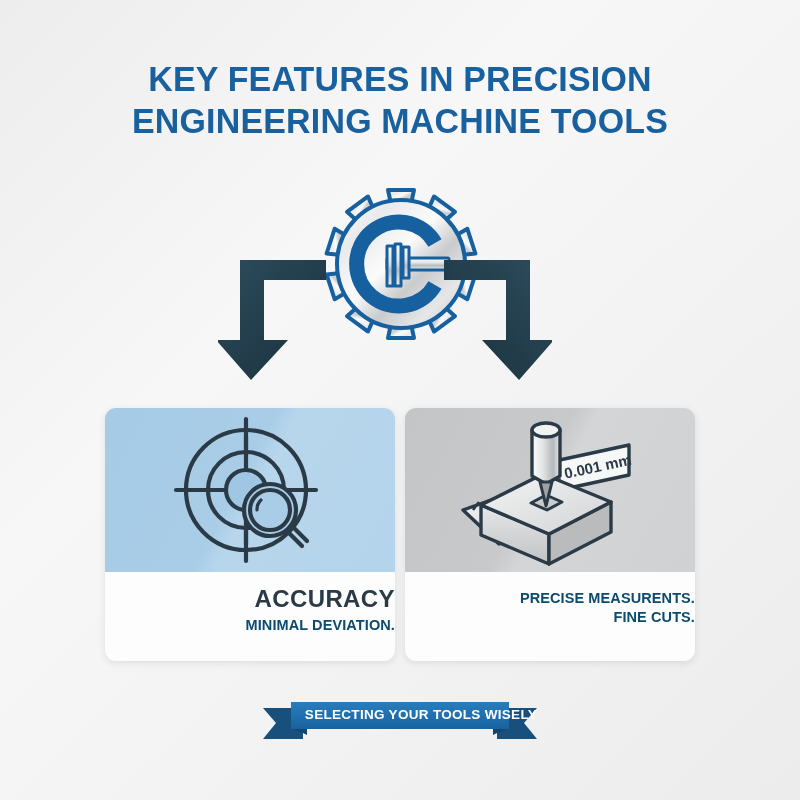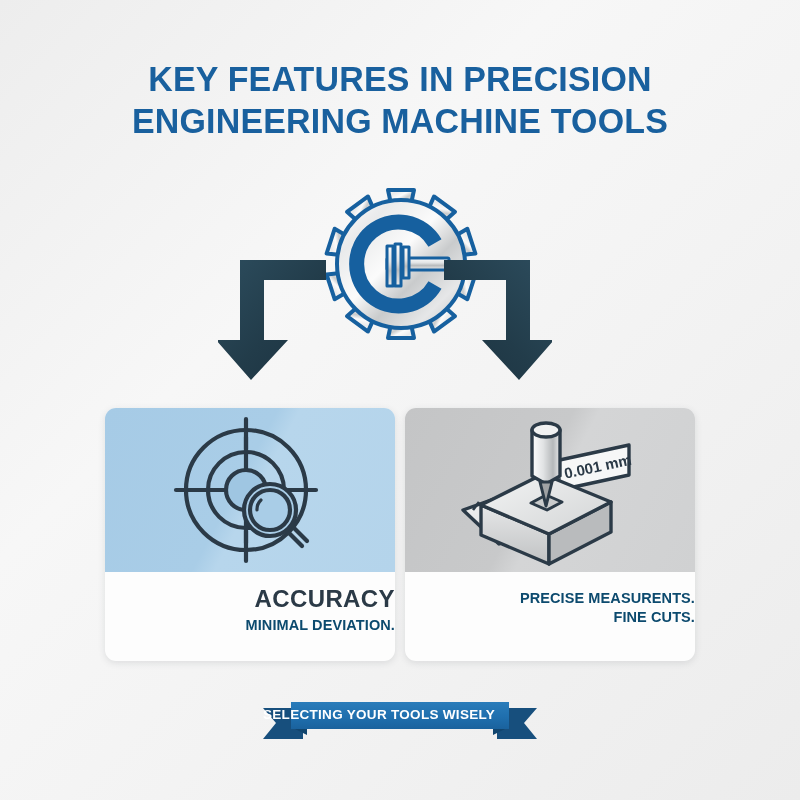--- a/index.html
+++ b/index.html
@@ -124,21 +124,21 @@
     width: 274px;
     height: 38px;
   }
   #ribbon-label {
     position: absolute;
     left: 0;
     top: 0;
     width: 274px;
     height: 26px;
     line-height: 26px;
-    text-align: left;
+    text-align: right;
     font-weight: bold;
     font-size: 13.5px;
     letter-spacing: 0.3px;
     color: #ffffff;
     text-transform: uppercase;
     z-index: 3;
     pointer-events: none;
   }
 </style>
 </head>

